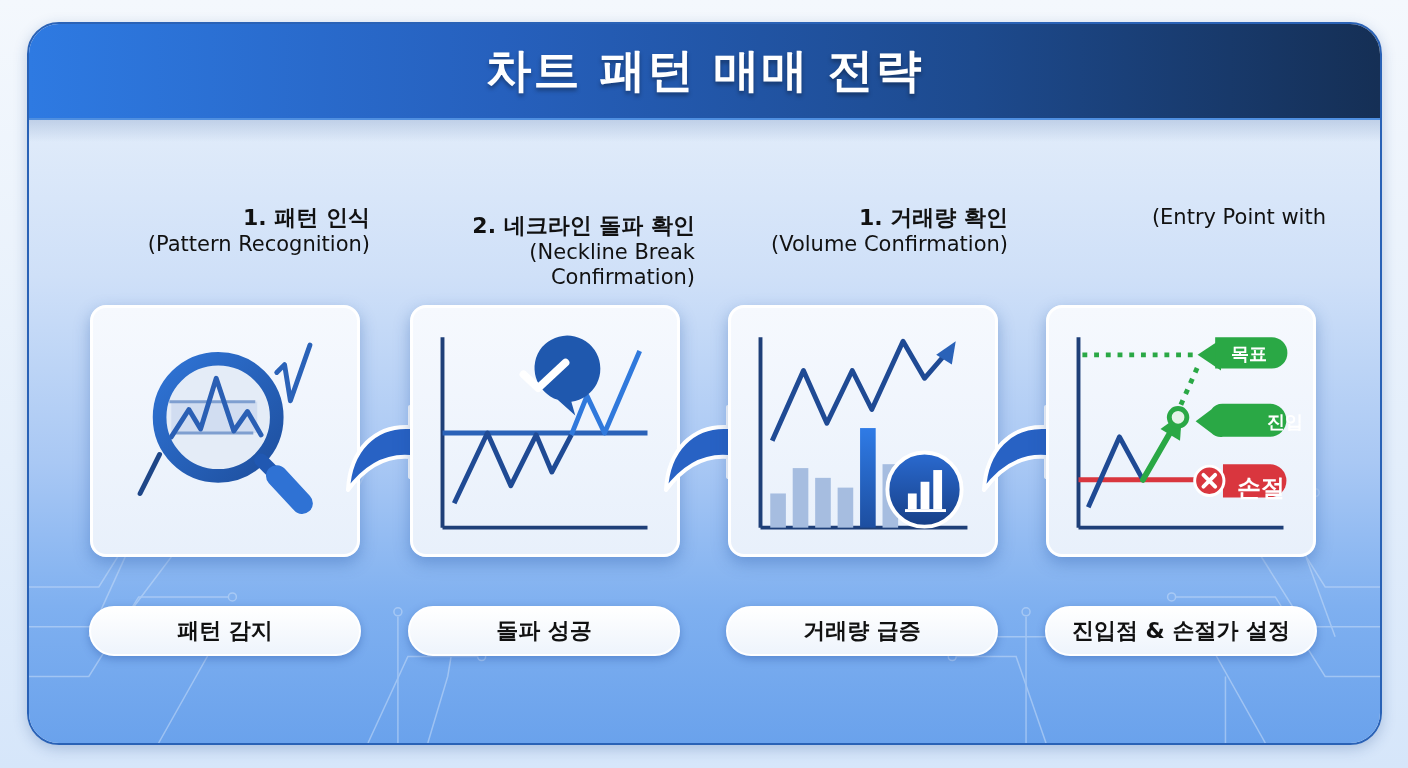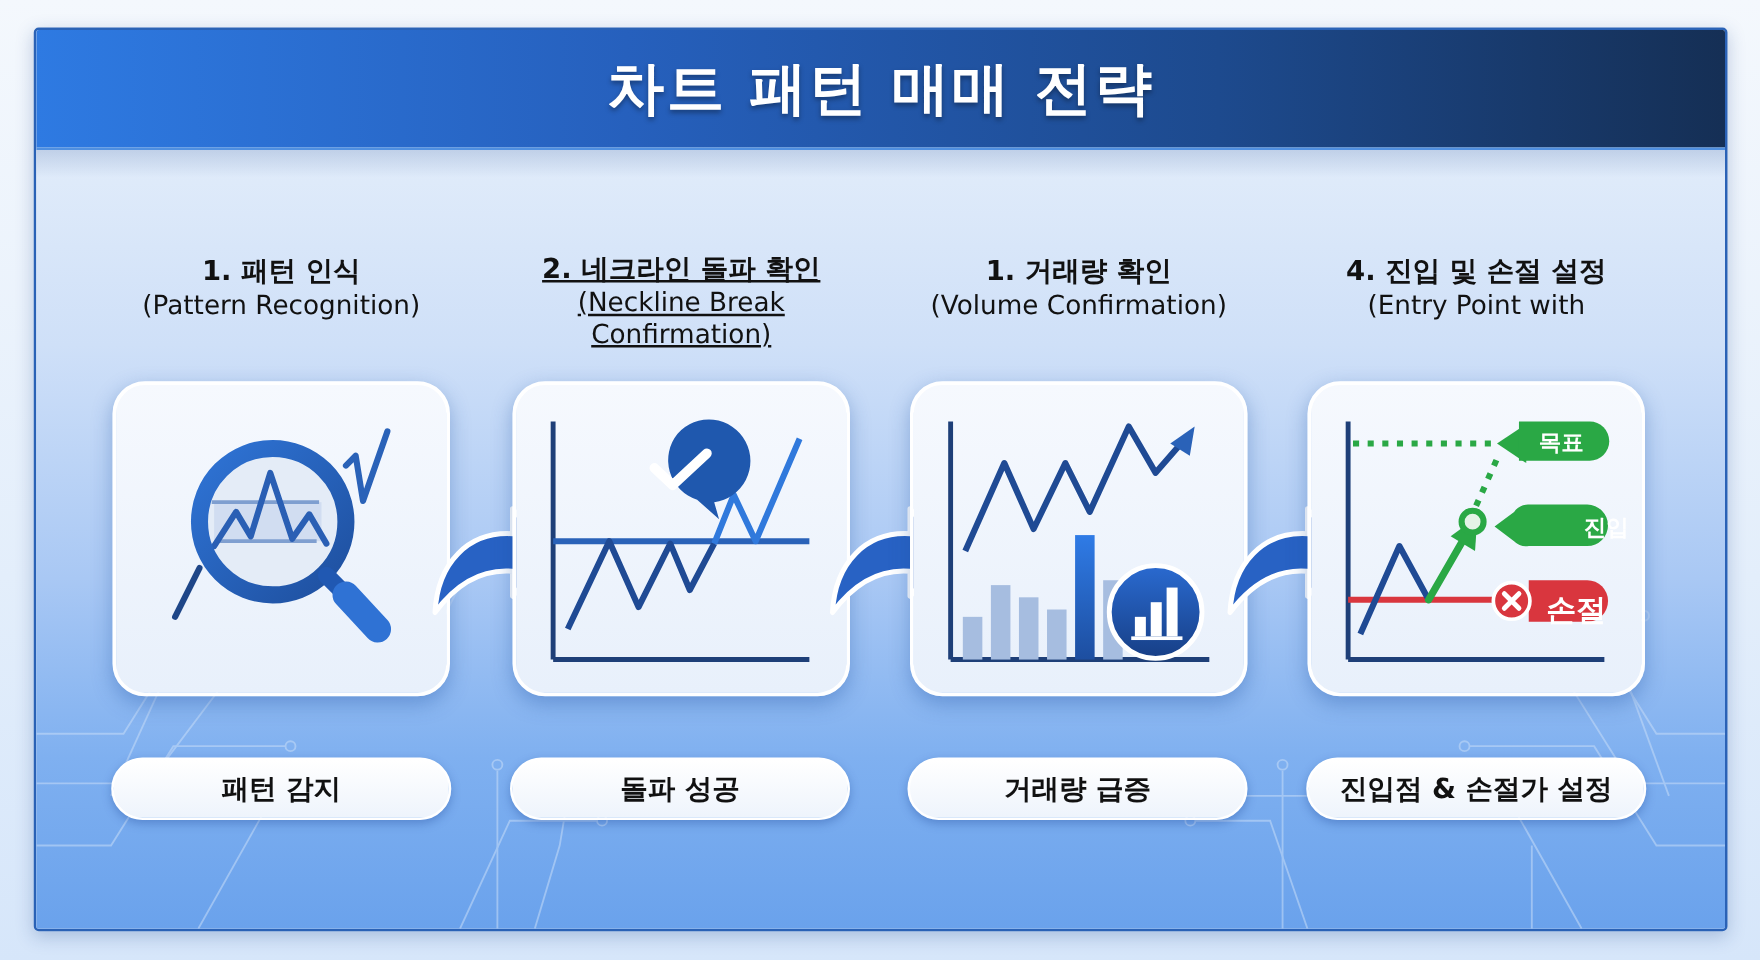--- a/index.html
+++ b/index.html
@@ -4,21 +4,21 @@
 <style>
   * { box-sizing: border-box; margin: 0; padding: 0; }
   html, body { width: 1408px; height: 768px; overflow: hidden; }
   body {
     background: linear-gradient(180deg, #f4f8fd 0%, #e3eefb 60%, #d6e6fa 100%);
     font-family: "DejaVu Sans", "Liberation Sans", sans-serif;
     position: relative;
   }
   .panel {
     position: absolute; left: 27px; top: 22px; width: 1355px; height: 723px;
-    border-radius: 4px; overflow: hidden;
+    border-radius: 32px; overflow: hidden;
     box-shadow: 0 4px 14px rgba(30,70,140,0.25);
     border: 2px solid #2a62b6;
   }
   .header {
     position: absolute; left: 0; top: 0; right: 0; height: 96px;
     background: linear-gradient(90deg, #2e7ae2 0%, #2660bd 35%, #1d4a8e 70%, #152f55 100%);
     display: flex; align-items: center; justify-content: center;
     border-bottom: 2px solid #4f8fe0;
   }
   .header h1 {
@@ -30,29 +30,29 @@
     position: absolute; left: 0; top: 96px; right: 0; bottom: 0;
     background: linear-gradient(180deg, #e1ecfa 0%, #cfe0f8 25%, #a9c8f4 55%, #7fb0f0 78%, #6aa2ec 100%);
   }
   .body::before {
     content: ""; position: absolute; left: 0; right: 0; top: 0; height: 22px;
     background: linear-gradient(180deg, rgba(40,80,150,0.18), rgba(40,80,150,0));
   }
   .circuit { position: absolute; left: 0; top: 0; width: 100%; height: 100%; }
 
   .step-title {
-    position: absolute; text-align: center; color: #111111;
+    position: absolute; text-align: right; color: #111111;
     font-size: 22px; line-height: 25px; font-weight: bold;
   }
   .step-title .sub { font-weight: normal; font-size: 21px; display: block; }
   .step-title .ko { display: block; margin-bottom: 2px; }
 
   .card {
     position: absolute; top: 305px; width: 270px; height: 252px;
-    border-radius: 26px;
+    border-radius: 16px;
     background: linear-gradient(180deg, #f6f9fe 0%, #e8f0fb 100%);
     border: 3px solid #ffffff;
     box-shadow: 0 6px 16px rgba(30,80,160,0.35);
   }
   .card svg { position: absolute; left: 0; top: 0; width: 100%; height: 100%; }
 
   .pill {
     position: absolute; top: 578px; width: 272px; height: 50px;
     border-radius: 25px;
     background: linear-gradient(180deg, #ffffff 0%, #eef4fc 100%);
@@ -112,31 +112,30 @@
         <path d="M1200 627 L1200 560"></path>
       </g>
     </svg>
   </div>
 </div>
 
 <div class="step-title" style="left:80px; top:205px; width:290px;">
   <span class="ko">1. 패턴 인식</span>
   <span class="sub">(Pattern Recognition)</span>
 </div>
-<div class="step-title" style="left:395px; top:203px; width:300px;text-decoration:underline;">
+<div class="step-title" style="left:395px; top:213px; width:300px;">
   <span class="ko">2. 네크라인 돌파 확인</span>
   <span class="sub">(Neckline Break</span>
   <span class="sub">Confirmation)</span>
 </div>
 <div class="step-title" style="left:718px; top:205px; width:290px;">
   <span class="ko">1. 거래량 확인</span>
   <span class="sub">(Volume Confirmation)</span>
 </div>
 <div class="step-title" style="left:1036px; top:205px; width:290px;">
-  <span class="ko">4. 진입 및 손절 설정</span>
   <span class="sub">(Entry Point with</span>
 </div>
 
 <div class="card" style="left:90px;">
   <svg viewBox="0 0 270 252">
     <defs>
       <linearGradient id="blueG" x1="0" y1="0" x2="1" y2="1">
         <stop offset="0" stop-color="#2f74d6"></stop>
         <stop offset="1" stop-color="#1e4f9e"></stop>
       </linearGradient>

